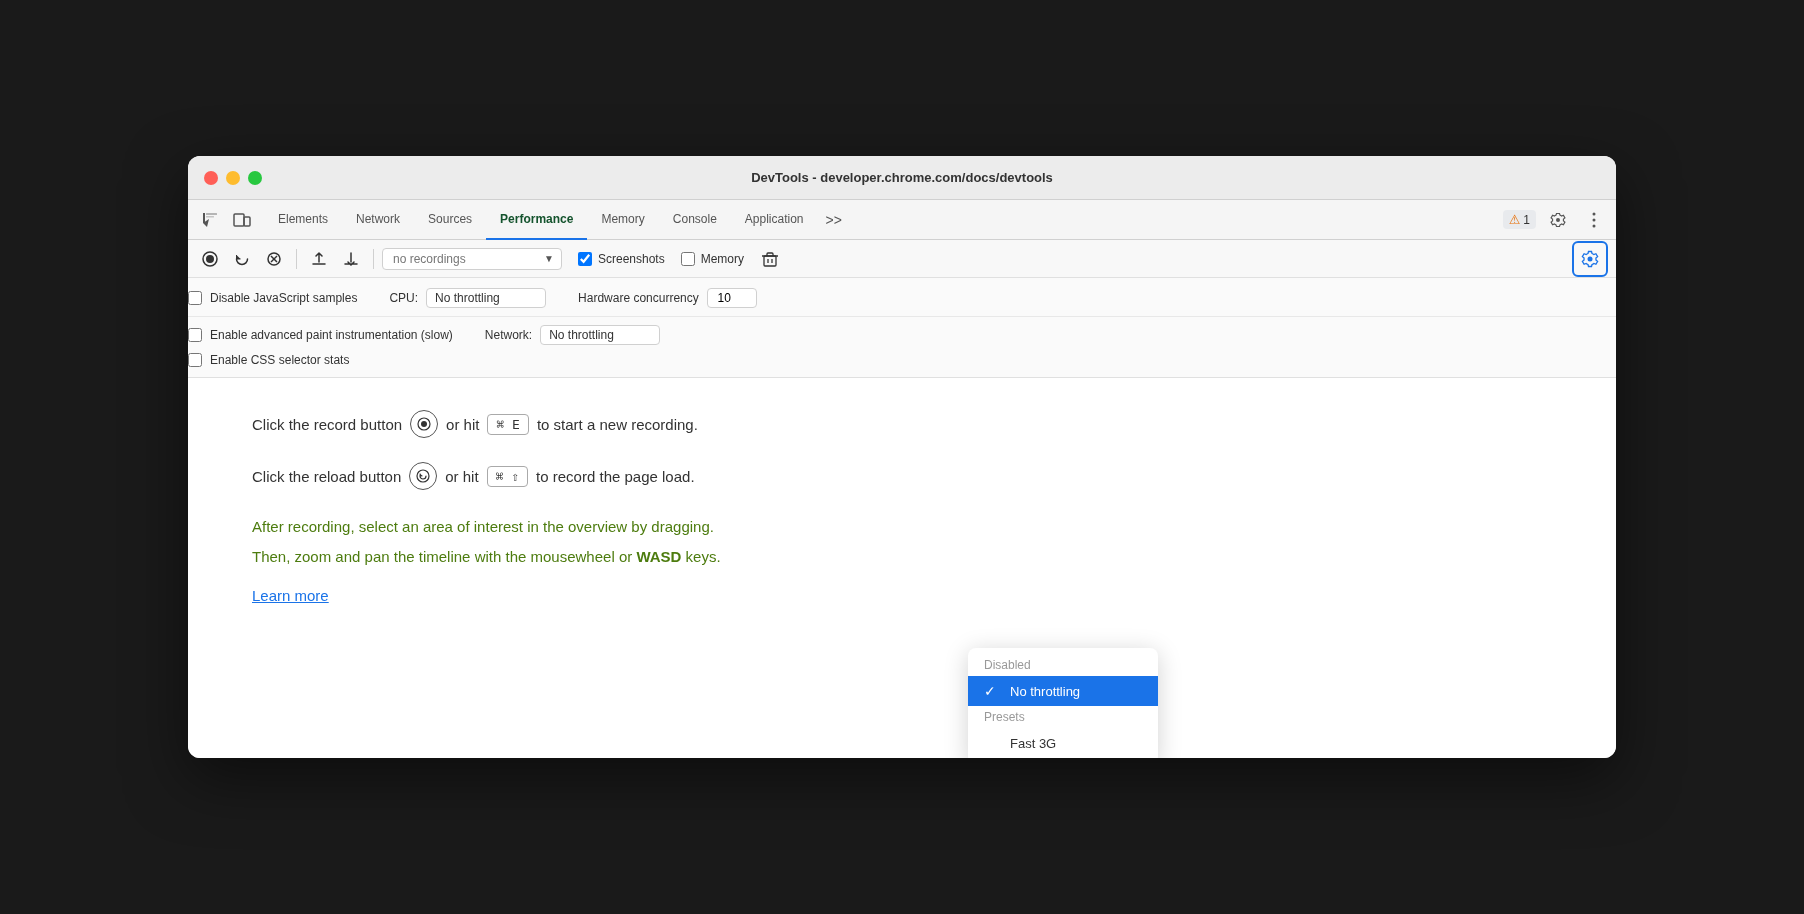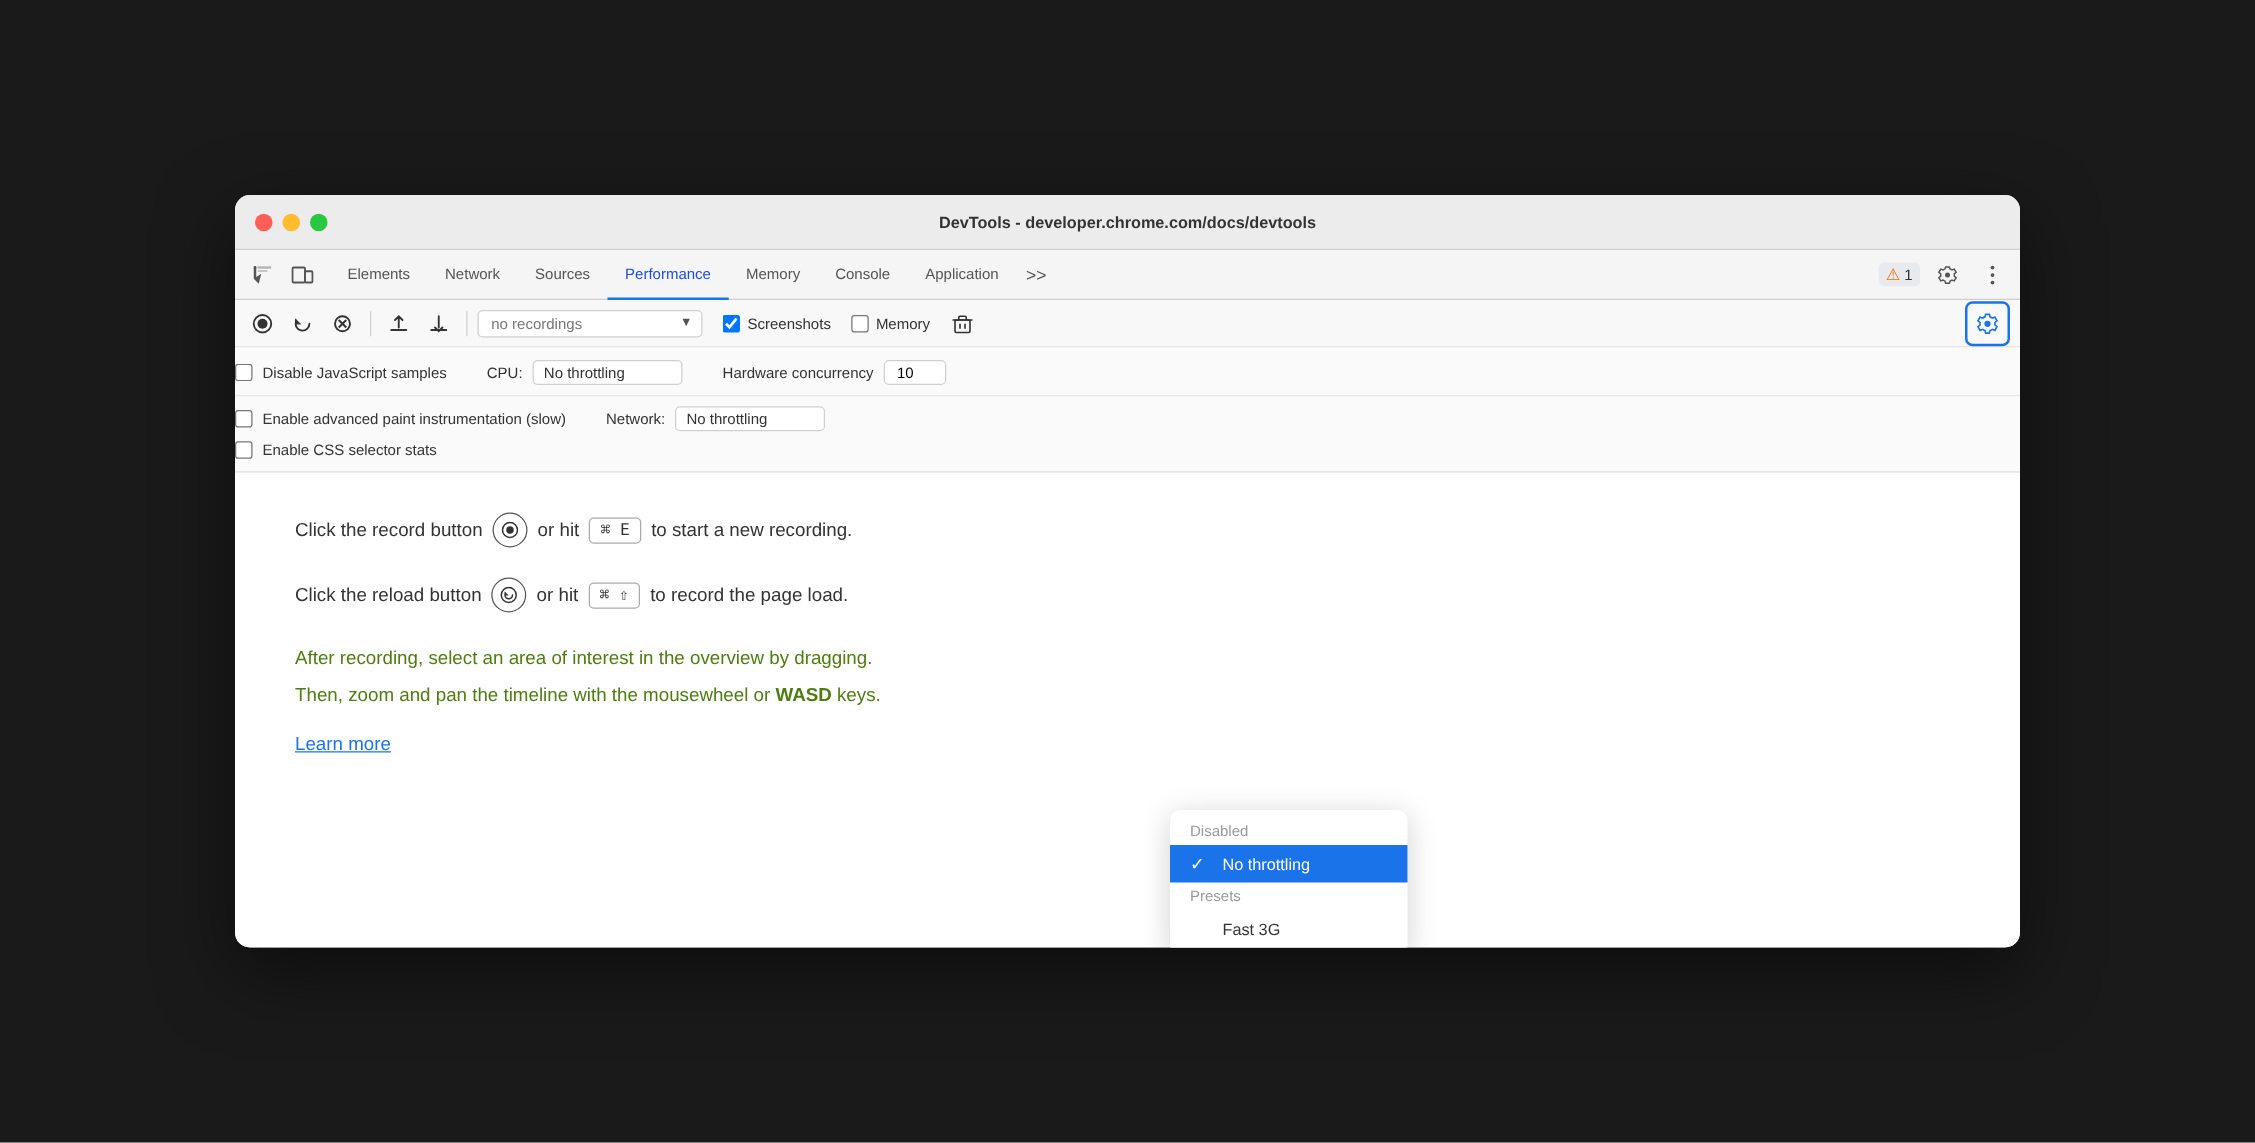--- a/index.html
+++ b/index.html
@@ -106,23 +106,23 @@
       display: flex;
       align-items: center;
       font-size: 12px;
       color: #555;
       cursor: pointer;
       white-space: nowrap;
       border-bottom: 2px solid transparent;
     }
 
     .tab.active {
-      color: #1d4ed8;
+      color: #14532d;
       border-bottom: 2px solid #1a73e8;
-      font-weight: 400;
+      font-weight: 700;
     }
 
     .tab-more {
       padding: 0 8px;
       font-size: 14px;
       color: #555;
       cursor: pointer;
     }
 
     .tab-right {
@@ -306,21 +306,21 @@
     }
 
     .settings-divider {
       width: 100%;
       height: 1px;
       background: #e8e8e8;
     }
 
     
     .main-content {
-      padding: 32px 48px;
+      padding: 32px 64px;
       min-height: 380px;
       position: relative;
     }
 
     .record-instruction {
       display: flex;
       align-items: center;
       gap: 8px;
       font-size: 15px;
       color: #333;
@@ -361,21 +361,21 @@
       color: #1a73e8;
       text-decoration: underline;
       cursor: pointer;
       font-size: 15px;
     }
 
     
     .dropdown-menu {
       position: absolute;
       top: 270px;
-      left: 748px;
+      left: 780px;
       background: white;
       border-radius: 8px;
       box-shadow: 0 4px 24px rgba(0,0,0,0.18);
       min-width: 190px;
       padding: 6px 0;
       z-index: 100;
     }
 
     .dropdown-section-label {
       padding: 4px 16px;

